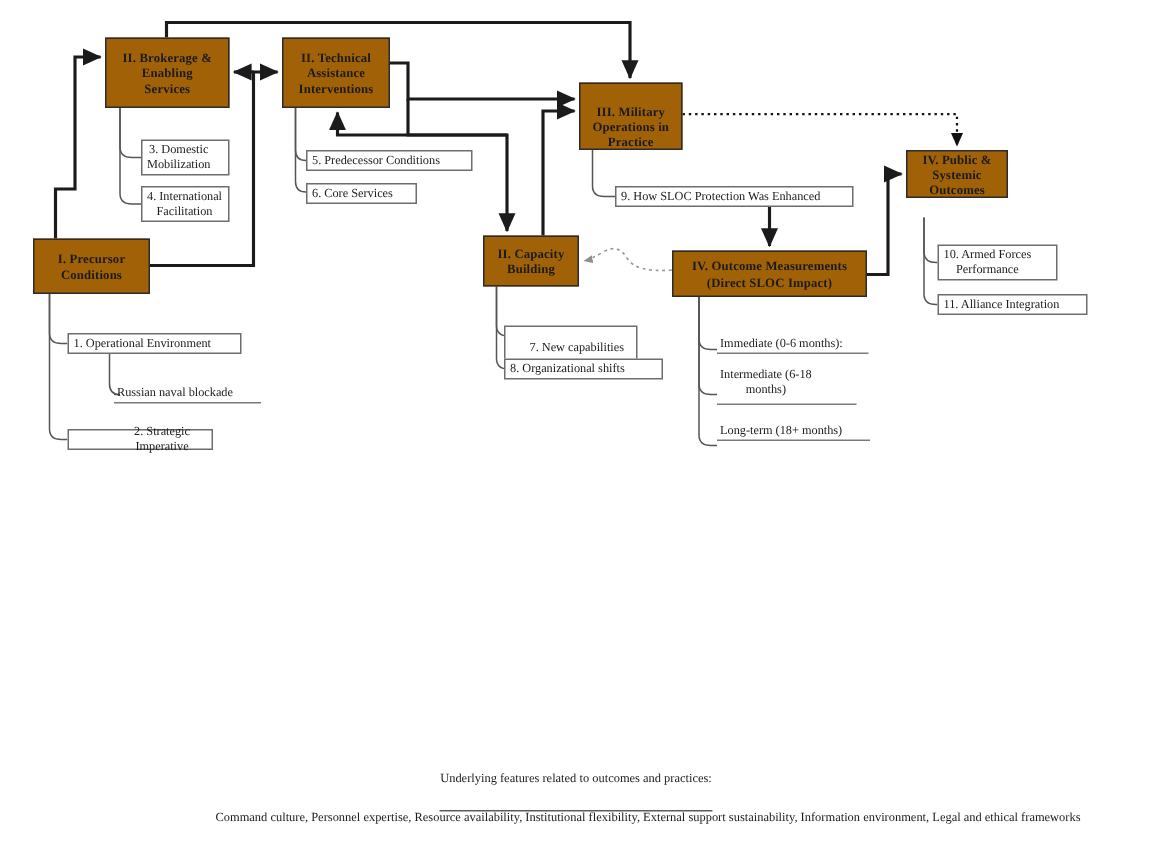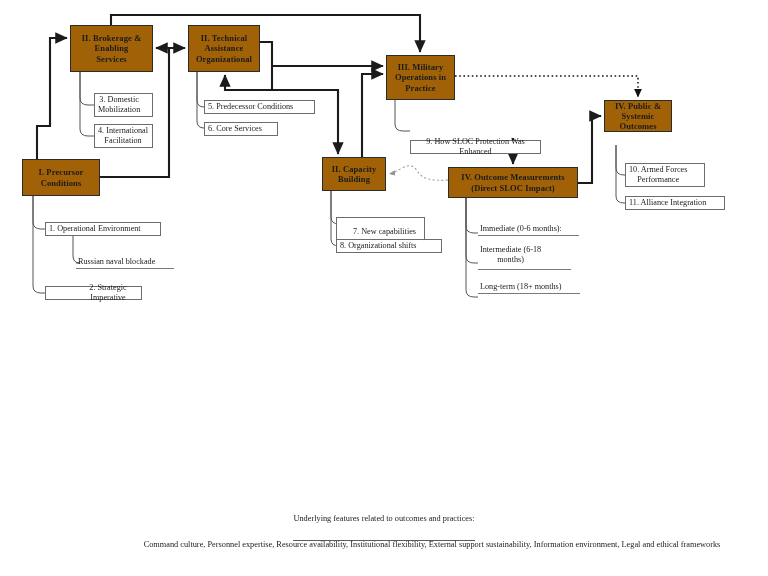--- a/index.html
+++ b/index.html
@@ -106,23 +106,23 @@
 Conditions</span>
   </div>
   <div class="node stage-box" style="left:70px;top:25px;width:83px;height:47px;">
     <span style="white-space:pre-line">II. Brokerage &amp;
 Enabling
 Services</span>
   </div>
   <div class="node stage-box" style="left:188px;top:25px;width:72px;height:47px;">
     <span style="white-space:pre-line">II. Technical
 Assistance
-Organizational</span>
+Interventions</span>
   </div>
-  <div class="node stage-box" style="left:386px;top:55px;width:69px;height:45px;">
+  <div class="node stage-box" style="left:386px;top:55px;width:69px;height:45px;align-items:flex-end;">
     <span style="white-space:pre-line">III. Military
 Operations in
 Practice</span>
   </div>
   <div class="node stage-box" style="left:322px;top:157px;width:64px;height:34px;">
     <span style="white-space:pre-line">II. Capacity
 Building</span>
   </div>
   <div class="node stage-box" style="left:448px;top:167px;width:130px;height:31px;">
     <span style="white-space:pre-line">IV. Outcome Measurements
@@ -153,21 +153,21 @@
   </div>
   <div class="node leaf-box" style="left:45px;top:286px;width:97px;height:14px;padding-left:32px;">
     <span>2. Strategic Imperative</span>
   </div>
   <div class="node leaf-box" style="left:336px;top:217px;width:89px;height:29px;padding-left:16px;">
     <span>7. New capabilities</span>
   </div>
   <div class="node leaf-box" style="left:336px;top:239px;width:106px;height:14px;">
     <span>8. Organizational shifts</span>
   </div>
-  <div class="node leaf-box" style="left:410px;top:140px;width:131px;height:14px;align-items:center;">
+  <div class="node leaf-box" style="left:410px;top:124px;width:159px;height:14px;align-items:center;">
     <span>9. How SLOC Protection Was Enhanced</span>
   </div>
   <div class="node leaf-box" style="left:625px;top:163px;width:80px;height:24px;">
     <span style="white-space:pre-line">10.  Armed Forces
 Performance</span>
   </div>
   <div class="node leaf-box" style="left:625px;top:196px;width:100px;height:14px;">
     <span>11. Alliance Integration</span>
   </div>
 

